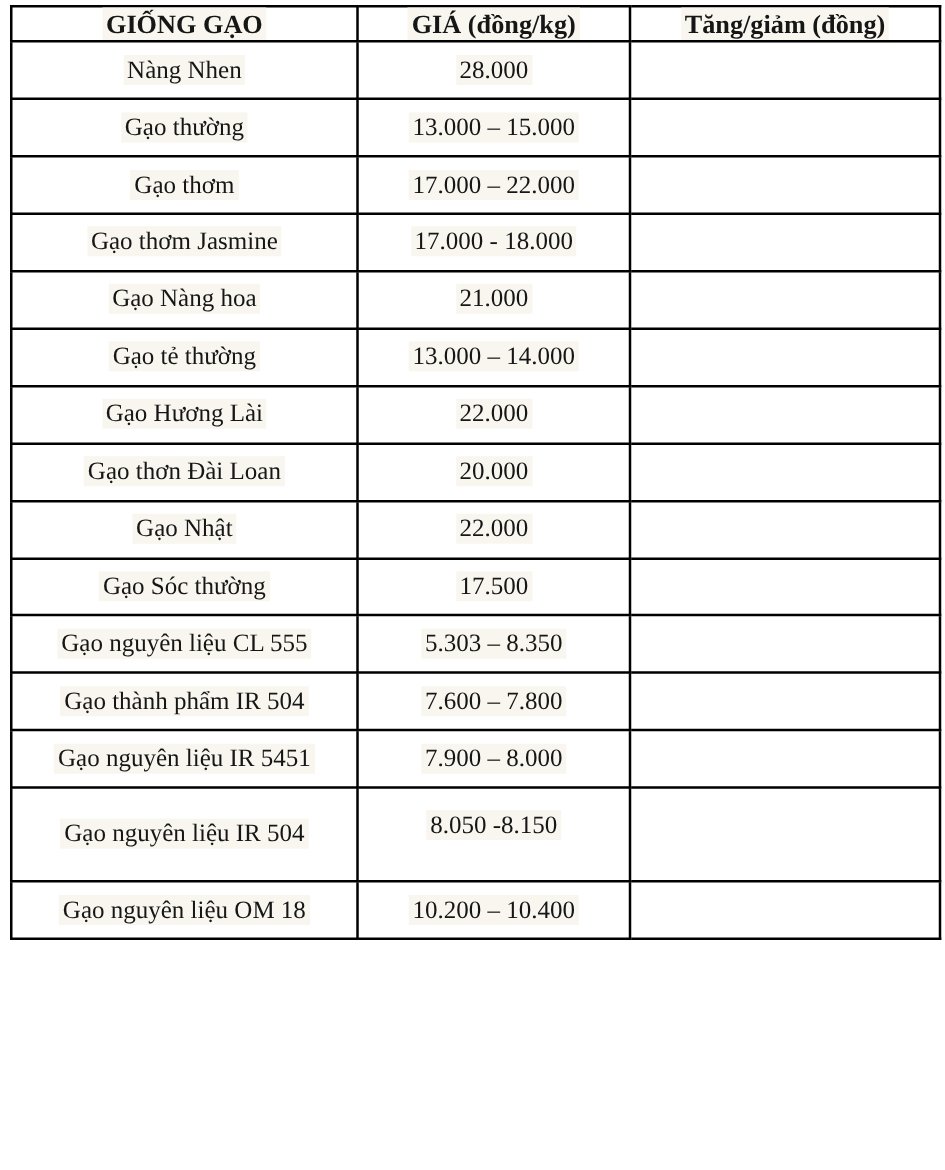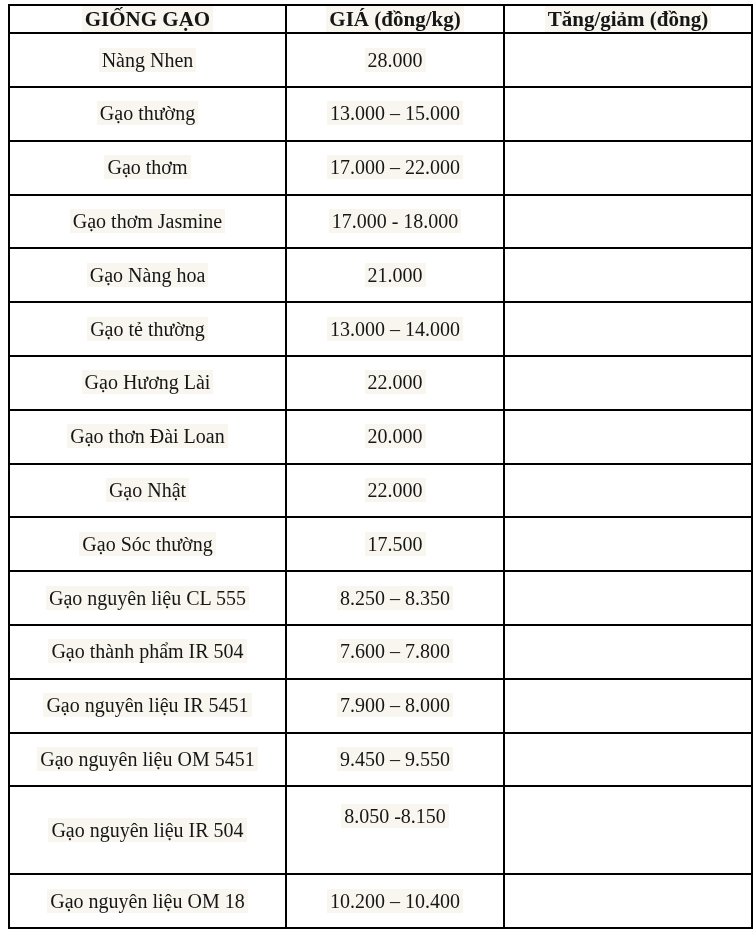--- a/index.html
+++ b/index.html
@@ -12,21 +12,21 @@
     background: #ffffff;
     font-family: "Liberation Serif", "DejaVu Serif", serif;
     color: #161616;
     overflow: hidden;
   }
   table.price-table {
     border-collapse: collapse;
     table-layout: fixed;
     margin: 4px 0 0 8px;
     width: 743px;
-    height: 925px;
+    height: 748px;
   }
   th, td {
     border: 2px solid #000000;
     text-align: center;
     vertical-align: middle;
     padding: 0;
     font-size: 20px;
     line-height: 1.25;
   }
   th {
@@ -111,36 +111,31 @@
         <td><span class="hl">22.000</span></td>
         <td></td>
       </tr>
       <tr>
         <td><span class="hl">Gạo Sóc thường</span></td>
         <td><span class="hl">17.500</span></td>
         <td></td>
       </tr>
       <tr>
         <td><span class="hl">Gạo nguyên liệu CL 555</span></td>
-        <td><span class="hl">8.250 – 8.350</span></td>
+        <td><span class="hl">5.303 – 8.350</span></td>
         <td></td>
       </tr>
       <tr>
         <td><span class="hl">Gạo thành phẩm IR 504</span></td>
         <td><span class="hl">7.600 – 7.800</span></td>
         <td></td>
       </tr>
       <tr>
         <td><span class="hl">Gạo nguyên liệu IR 5451</span></td>
         <td><span class="hl">7.900 – 8.000</span></td>
-        <td></td>
-      </tr>
-      <tr>
-        <td><span class="hl">Gạo nguyên liệu OM 5451</span></td>
-        <td><span class="hl">9.450 – 9.550</span></td>
         <td></td>
       </tr>
       <tr>
         <td><span class="hl">Gạo nguyên liệu IR 504</span></td>
         <td class="price-top"><span class="hl">8.050 -8.150</span></td>
         <td></td>
       </tr>
       <tr>
         <td><span class="hl">Gạo nguyên liệu OM 18</span></td>
         <td><span class="hl">10.200 – 10.400</span></td>

